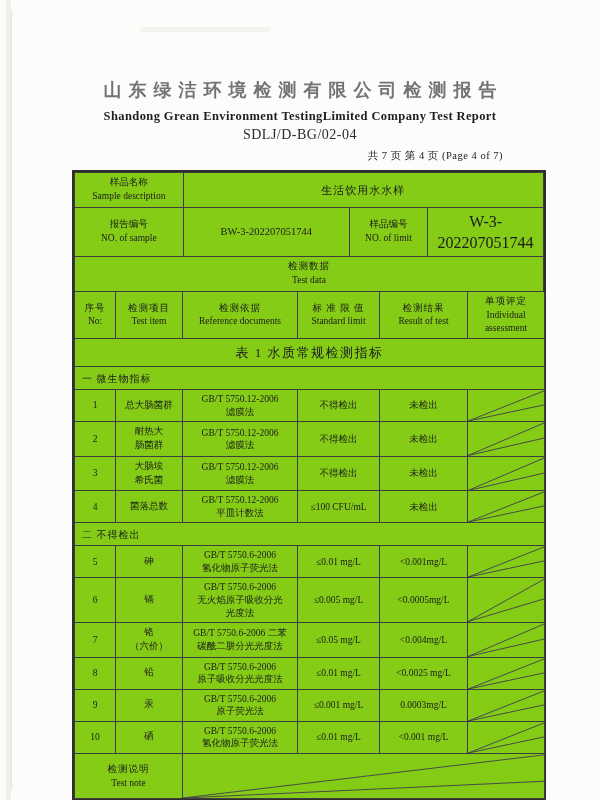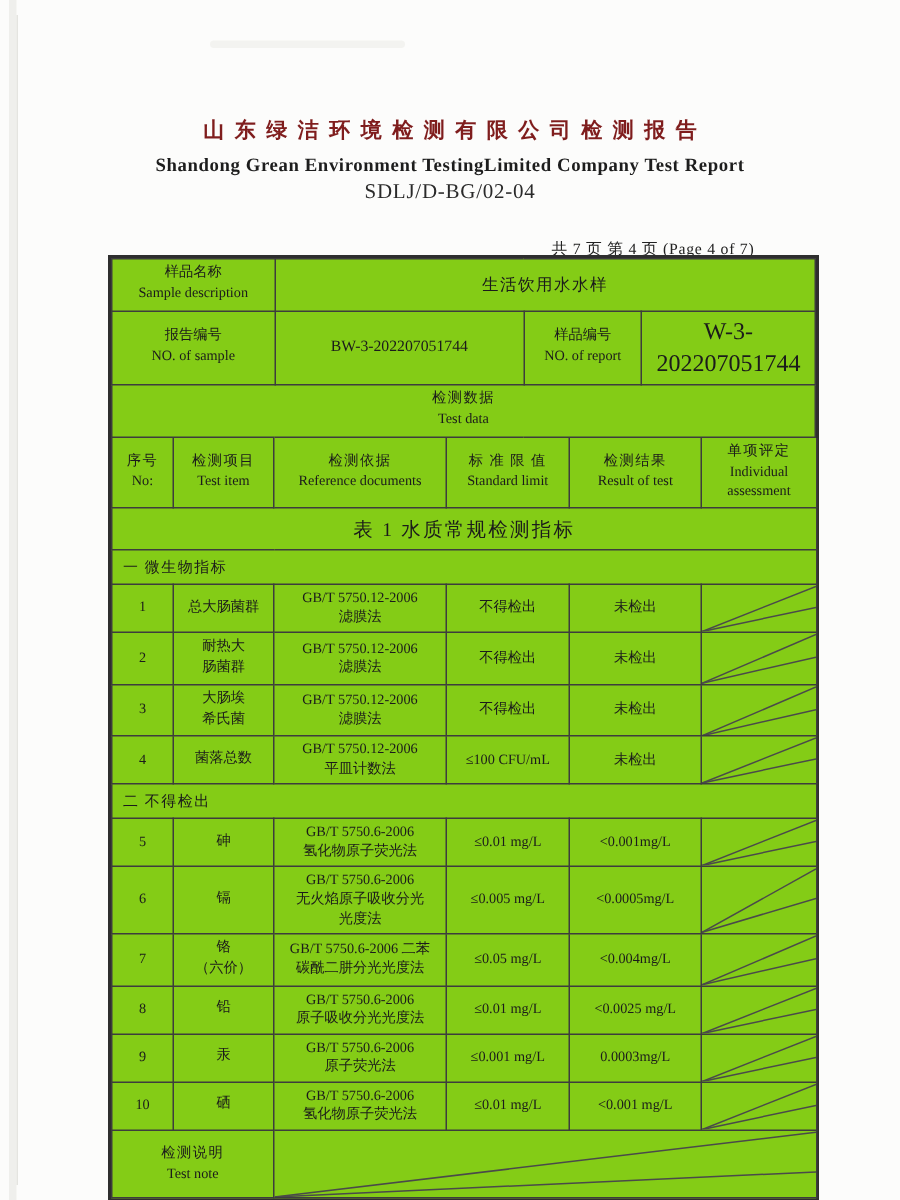--- a/index.html
+++ b/index.html
@@ -11,29 +11,29 @@
     position:relative;
     overflow:hidden;
   }
   
   .scan-left-band{position:absolute;left:6px;top:0;bottom:0;width:5px;background:#efefec;}
   .scan-left-line{position:absolute;left:11px;top:10px;bottom:10px;width:1px;background:#e4e4e0;}
   .scan-smudge{position:absolute;left:140px;top:27px;width:130px;height:5px;background:#f3f3f0;border-radius:3px;}
 
   .report-header{position:absolute;left:0;top:78px;width:600px;text-align:center;}
   .title-cn{
-    font-size:14px;font-weight:bold;letter-spacing:7px;
-    color:#7f1d1d;white-space:nowrap;text-indent:7px;
+    font-size:18px;font-weight:bold;letter-spacing:7px;
+    color:#737373;white-space:nowrap;text-indent:7px;
   }
   .title-en{
     margin-top:7px;font-size:12.5px;font-weight:bold;letter-spacing:0.4px;color:#1d1d1d;
   }
   .doc-code{margin-top:3px;font-size:14px;color:#2a2a2a;letter-spacing:0.5px;}
   .page-indicator{
-    position:absolute;top:159px;right:97px;
+    position:absolute;top:149px;right:97px;
     font-size:10.5px;color:#222;letter-spacing:0.5px;
   }
 
   .table-wrap{
     position:absolute;left:72px;top:170px;width:470px;
     border:2px solid #2e2e2e;
     background:#84cc16;
   }
   table{border-collapse:collapse;width:100%;table-layout:fixed;}
   td{
@@ -89,21 +89,21 @@
       <td colspan="3" style="font-size:11px;letter-spacing:1px;">生活饮用水水样</td>
     </tr>
     <tr>
       <td class="lbl">
         <span>报告编号</span><br>
         <span>NO. of sample</span>
       </td>
       <td style="font-size:10.5px;">BW-3-202207051744</td>
       <td class="lbl">
         <span>样品编号</span><br>
-        <span>NO. of report</span>
+        <span>NO. of limit</span>
       </td>
       <td style="font-size:16px;">W-3-202207051744</td>
     </tr>
     <tr>
       <td colspan="4" class="lbl">
         <span style="letter-spacing:1px;">检测数据</span><br>
         <span>Test data</span>
       </td>
     </tr>
   </tbody>

